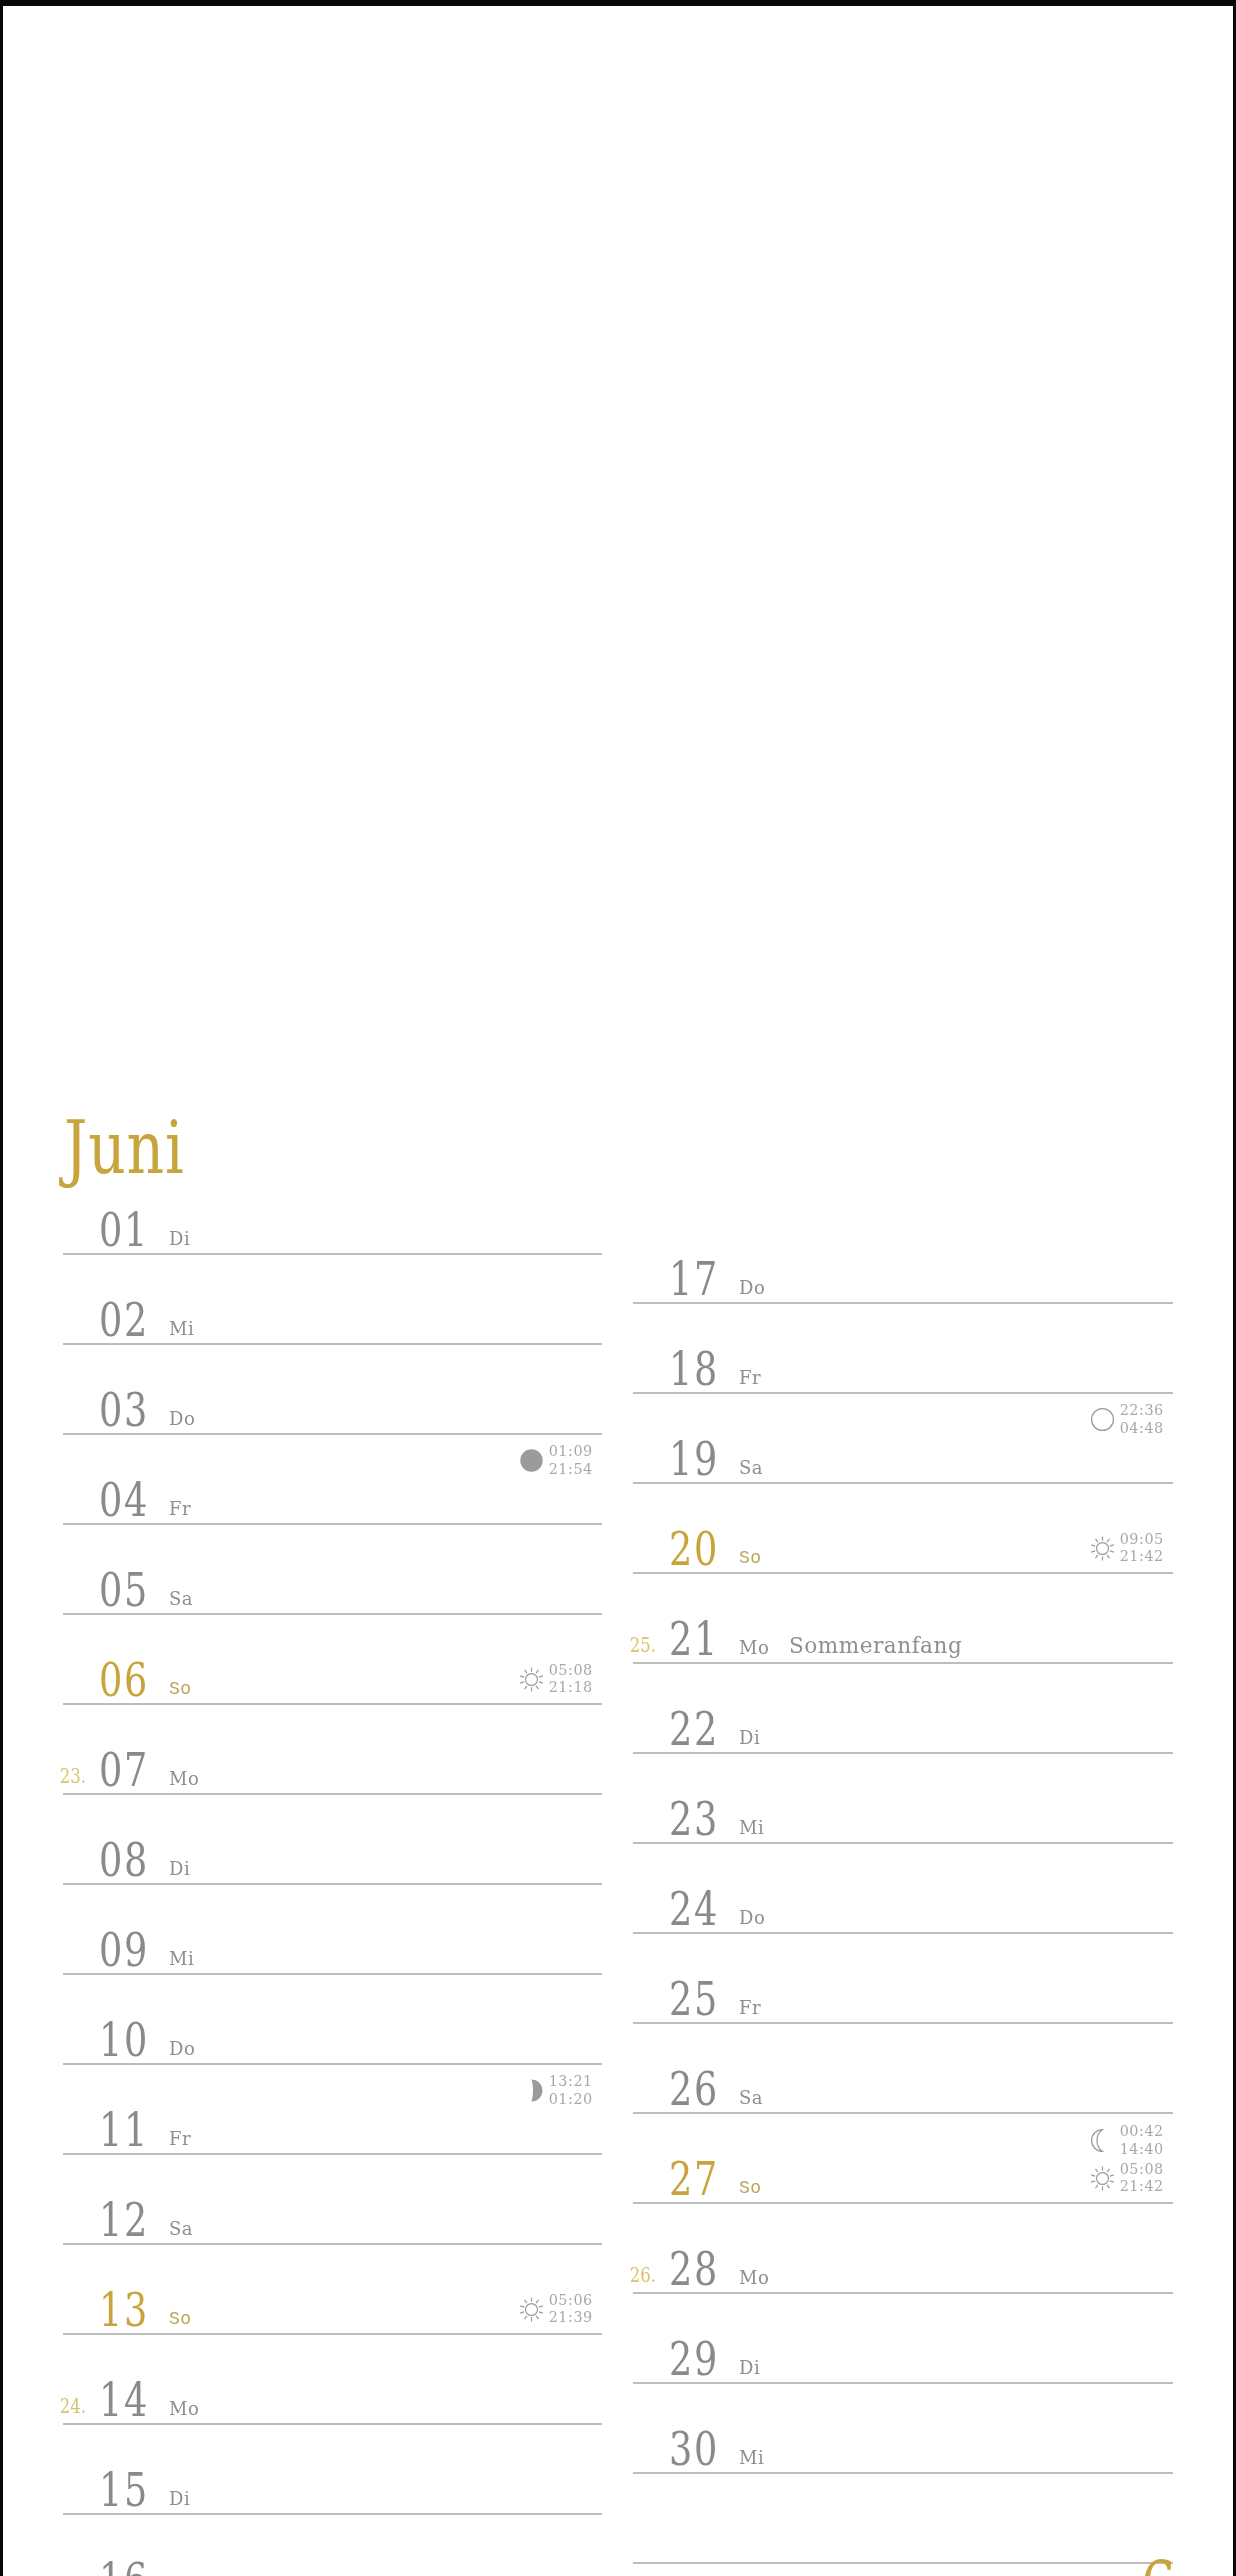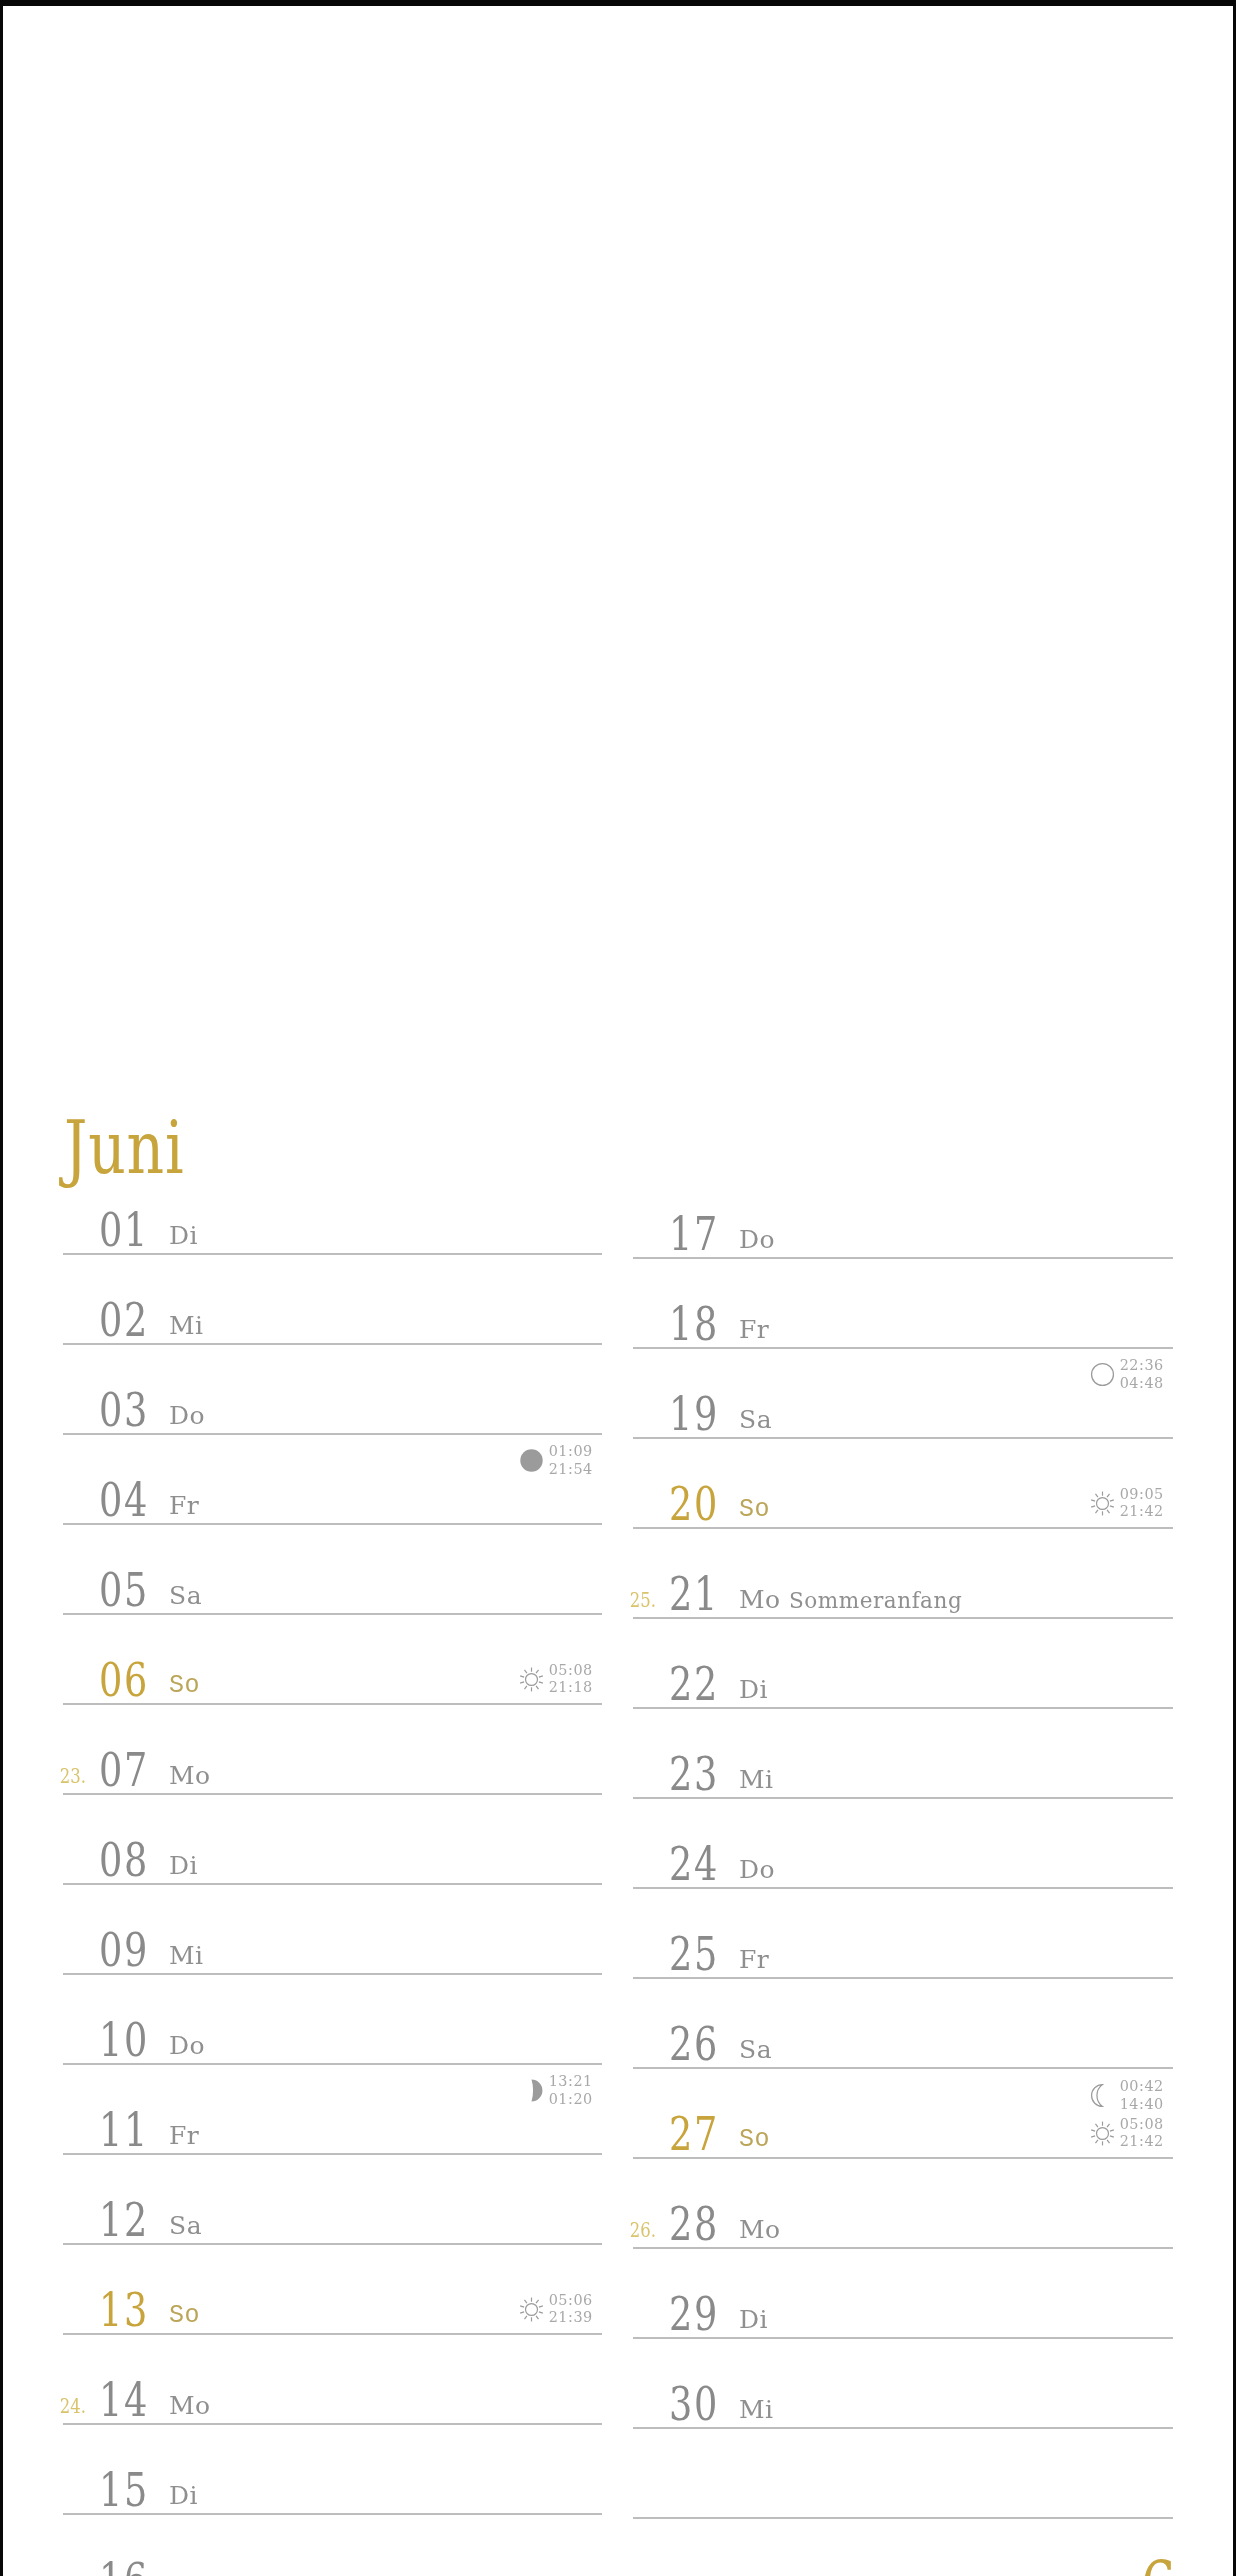--- a/index.html
+++ b/index.html
@@ -15,30 +15,30 @@
   .frame-left{left:0;top:0;width:3.1px;height:100%;}
   .frame-right{right:0;top:0;width:3.1px;height:100%;}
   .photo-area{position:absolute;left:3.1px;top:6.2px;width:1230px;height:1077px;background:#ffffff;}
   .title{
     position:absolute;left:64px;top:1111px;margin:0;font-weight:normal;
     font-size:73px;line-height:1;color:var(--accent);
     transform:scaleX(0.8);transform-origin:0 0;letter-spacing:1px;
   }
   .col{position:absolute;}
   .col-left{left:63px;top:1165px;width:539px;}
-  .col-right{left:633px;top:1169px;width:540px;}
+  .col-right{left:633px;top:1214px;width:540px;}
   .row{position:relative;box-sizing:border-box;border-bottom:2.1px solid var(--divider);}
   .col-left .row{height:90px;}
   .col-right .row{height:90px;}
   .date{
     position:absolute;left:36px;bottom:0;font-size:47px;line-height:1;
     color:var(--day_number);letter-spacing:2.1px;
     transform:scaleX(0.78);transform-origin:0 100%;white-space:nowrap;
   }
-  .weekday{position:absolute;left:106px;bottom:5.2px;font-size:25px;line-height:1;color:var(--weekday);letter-spacing:0.5px;}
+  .weekday{position:absolute;left:106px;bottom:5.2px;font-size:18px;line-height:1;color:var(--weekday);letter-spacing:0.5px;}
   .event{position:absolute;left:156px;bottom:5.2px;font-size:21.6px;line-height:1;color:var(--weekday);letter-spacing:0.5px;white-space:nowrap;}
   .week{
     position:absolute;left:-31px;width:54px;bottom:6.2px;text-align:right;
     font-size:20.6px;line-height:1;color:var(--week_number);
     transform:scaleX(0.8);transform-origin:100% 100%;
   }
   .sunday .date{color:var(--sunday);}
   .sunday .weekday{color:var(--sunday_weekday);font-family:Liberation Mono, monospace;}
   .astro{position:absolute;right:9.3px;display:flex;align-items:center;gap:4.1px;}
   .astro .icon{width:27px;height:27px;display:flex;align-items:center;justify-content:center;color:var(--icon_gray);}

